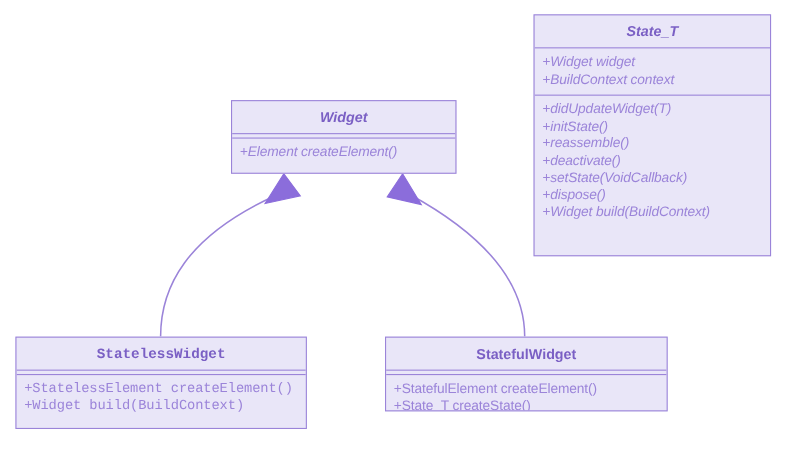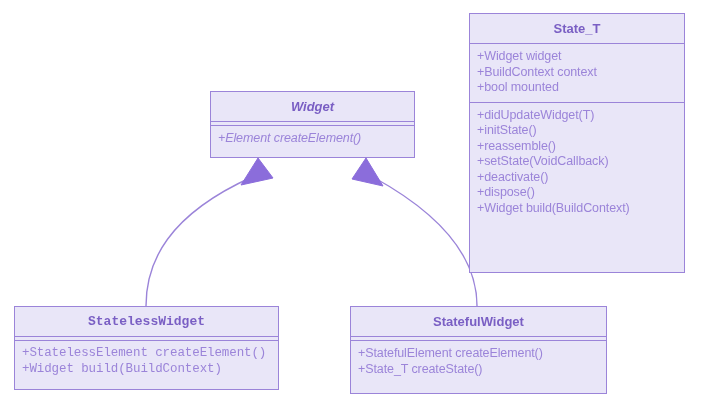--- a/index.html
+++ b/index.html
@@ -71,35 +71,34 @@
 
   <svg id="edge-layer" viewBox="0 0 716 408" width="716" height="408" xmlns="http://www.w3.org/2000/svg">
     <g fill="none" stroke="#9b84d9" stroke-width="1.4">
       <path d="M146,306 C146,262 168,215 252,177"></path>
       <path d="M477,306 C477,268 455,222 373,177"></path>
     </g>
     <polygon points="258,158 241,185 273,178" fill="#8b6ddb" stroke="#8b6ddb" stroke-width="1"></polygon>
     <polygon points="366,158 352,179 383,186" fill="#8b6ddb" stroke="#8b6ddb" stroke-width="1"></polygon>
   </svg>
 
-  <div class="uml-class" style="left:469px; top:13px; width:216px; height:260px;">
+  <div class="uml-class" style="left:485px; top:13px; width:216px; height:220px;font-style:italic;">
     <div class="class-title">State_T</div>
     <div class="compartment-sep"></div>
     <div class="compartment">
       <div class="member">+Widget widget</div>
       <div class="member">+BuildContext context</div>
-      <div class="member">+bool mounted</div>
     </div>
     <div class="compartment-sep"></div>
     <div class="compartment">
       <div class="member">+didUpdateWidget(T)</div>
       <div class="member">+initState()</div>
       <div class="member">+reassemble()</div>
+      <div class="member">+deactivate()</div>
       <div class="member">+setState(VoidCallback)</div>
-      <div class="member">+deactivate()</div>
       <div class="member">+dispose()</div>
       <div class="member">+Widget build(BuildContext)</div>
     </div>
   </div>
 
   <div class="uml-class" style="left:210px; top:91px; width:205px; height:67px;font-style:italic;">
     <div class="class-title">Widget</div>
     <div class="compartment-sep"></div>
     <div class="compartment empty-compartment"></div>
     <div class="compartment-sep"></div>
@@ -112,21 +111,21 @@
     <div class="class-title">StatelessWidget</div>
     <div class="compartment-sep"></div>
     <div class="compartment empty-compartment"></div>
     <div class="compartment-sep"></div>
     <div class="compartment">
       <div class="member">+StatelessElement createElement()</div>
       <div class="member">+Widget build(BuildContext)</div>
     </div>
   </div>
 
-  <div class="uml-class" style="left:350px; top:306px; width:257px; height:88px;">
+  <div class="uml-class" style="left:350px; top:306px; width:257px; height:68px;">
     <div class="class-title">StatefulWidget</div>
     <div class="compartment-sep"></div>
     <div class="compartment empty-compartment"></div>
     <div class="compartment-sep"></div>
     <div class="compartment">
       <div class="member">+StatefulElement createElement()</div>
       <div class="member">+State_T createState()</div>
     </div>
   </div>
 

